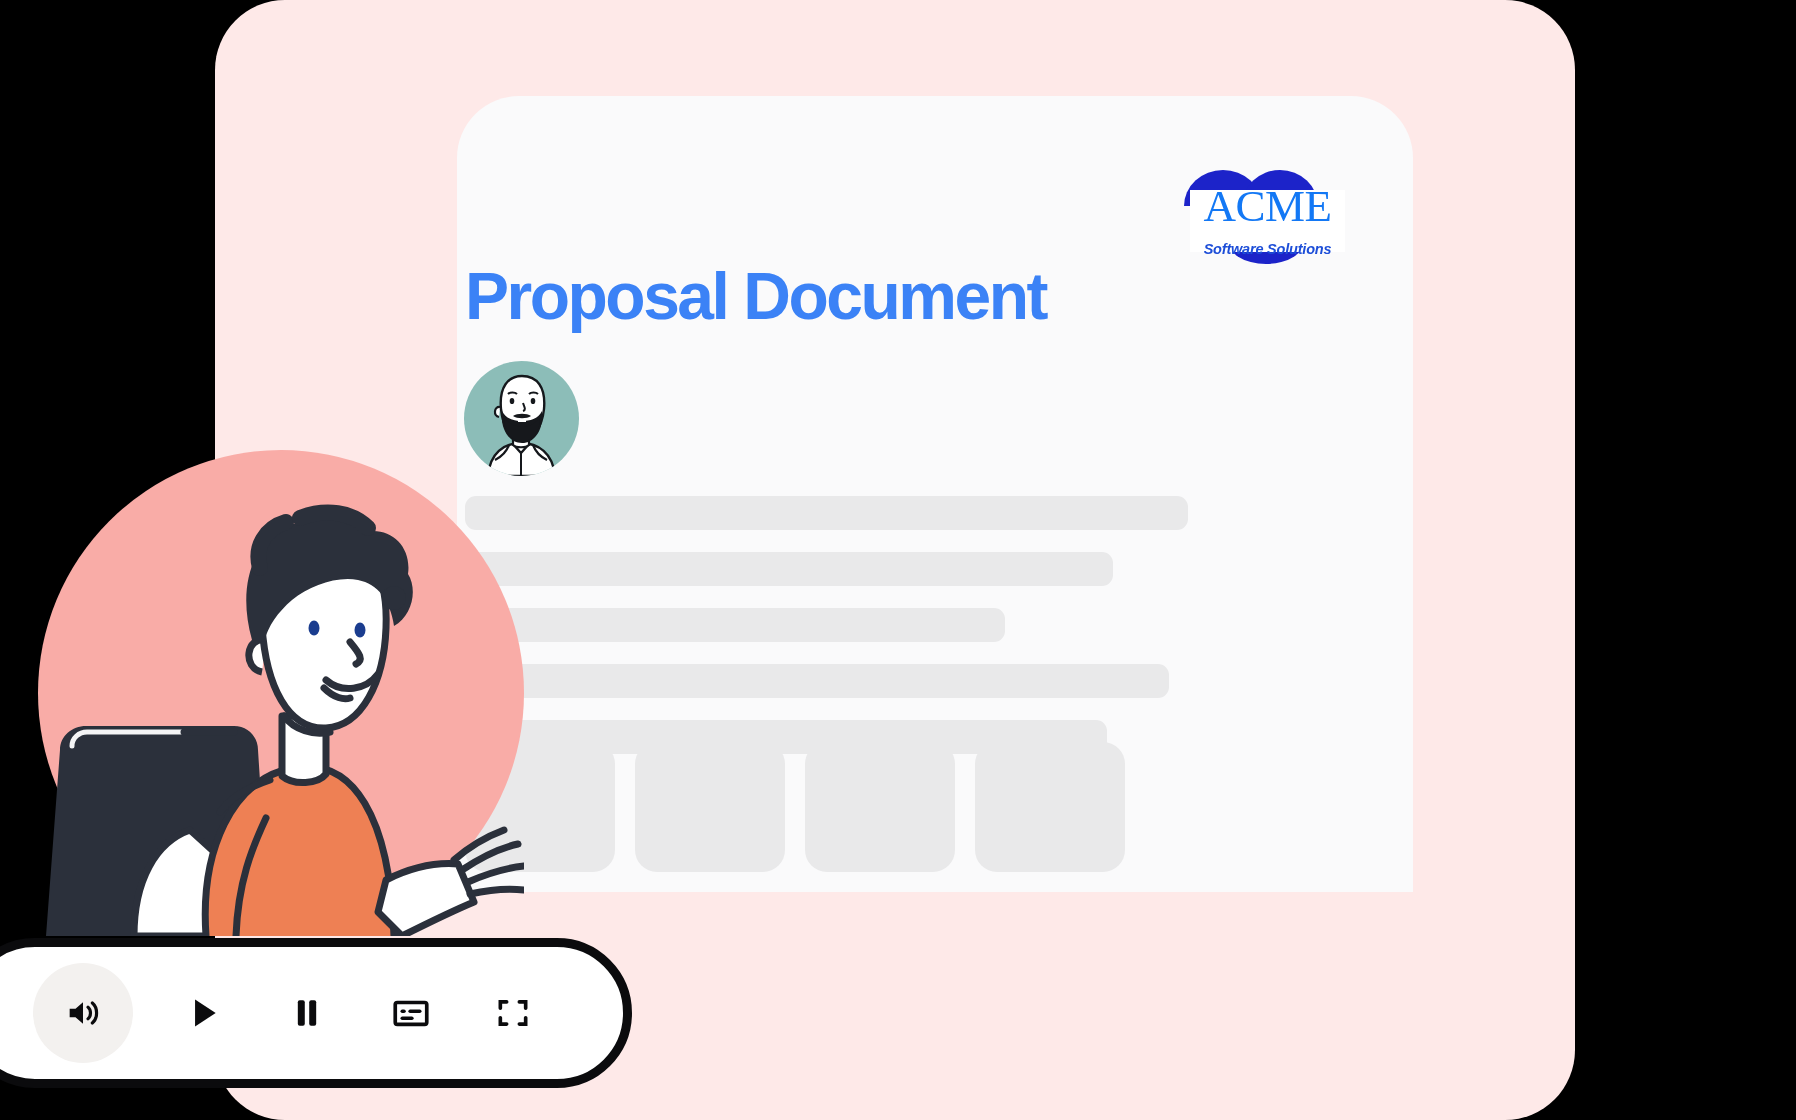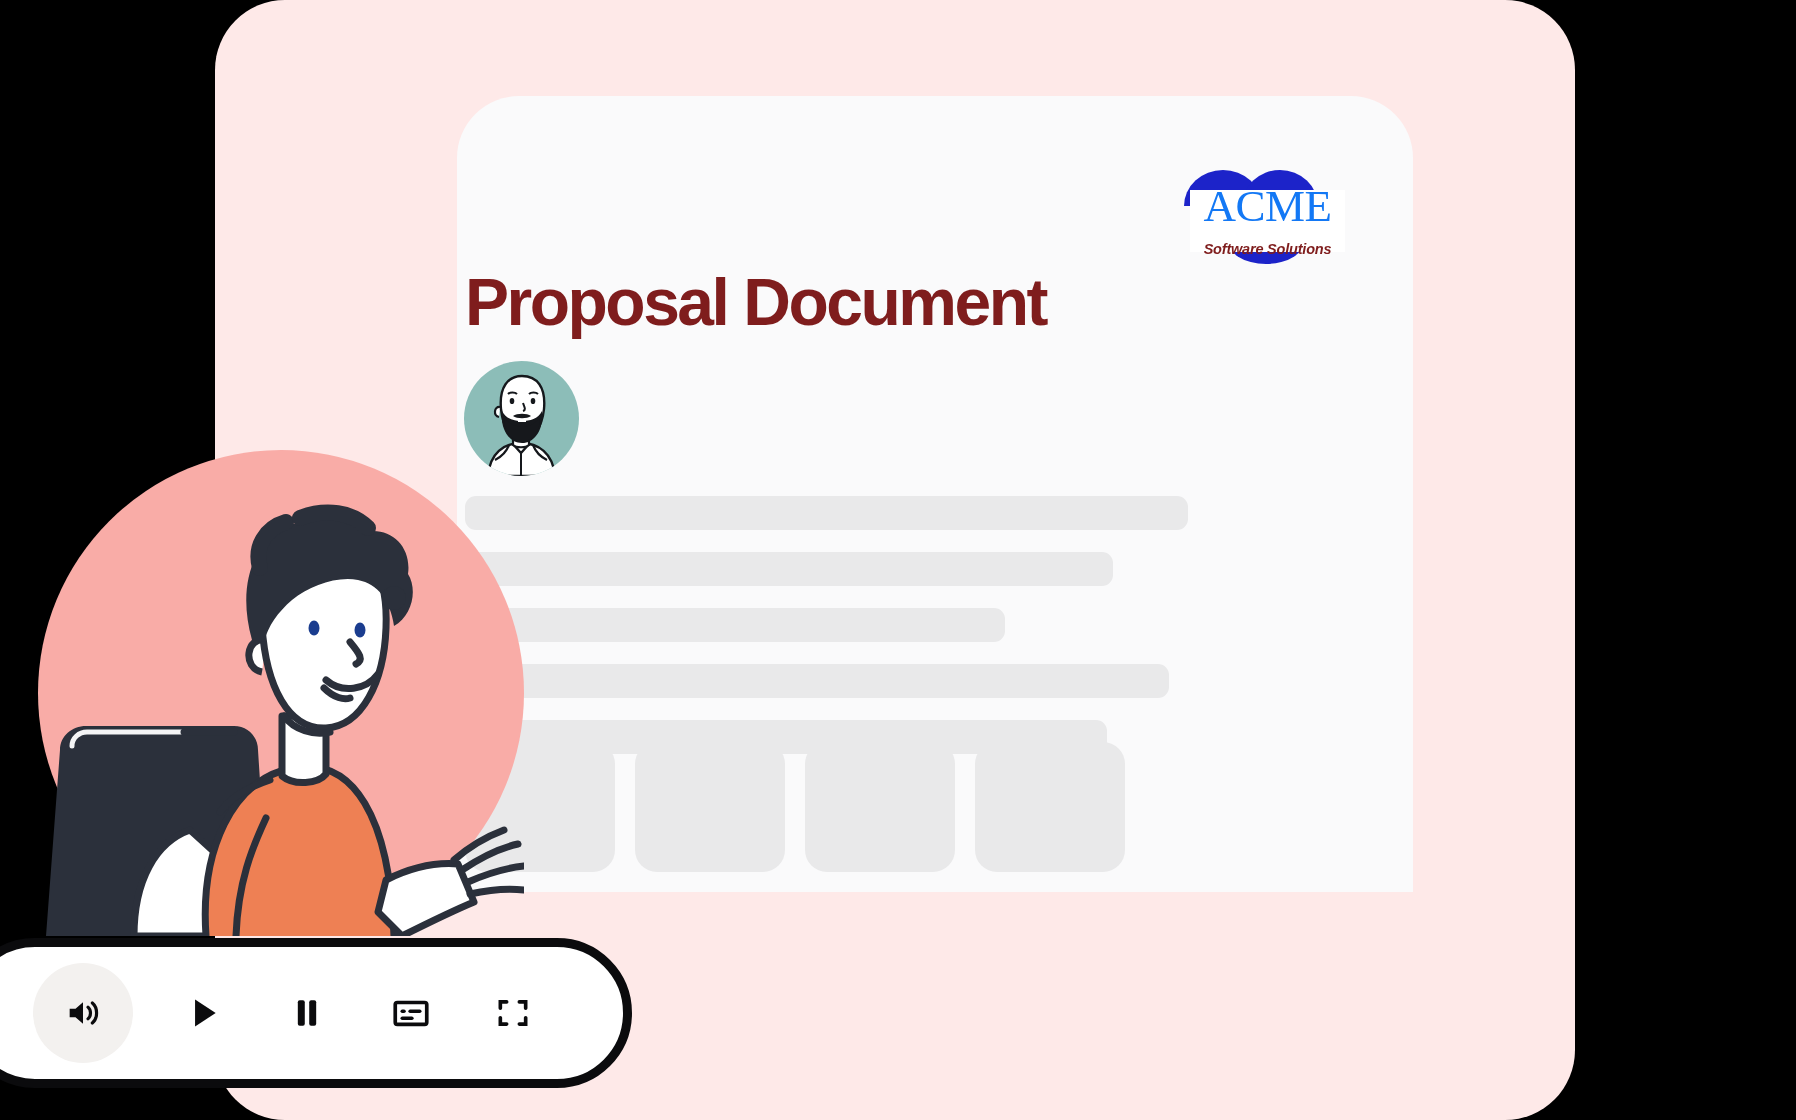--- a/index.html
+++ b/index.html
@@ -90,34 +90,34 @@
     line-height: 0.96;
     letter-spacing: -0.5px;
     color: #1378F5;
     font-weight: 400;
   }
   .logo-tag {
     font-family: "Liberation Sans", sans-serif;
     font-size: 14.5px;
     font-weight: bold;
     font-style: italic;
-    color: #7f1d1d;
+    color: #1d4ed8;
     letter-spacing: -0.2px;
     margin-top: 12px;
   }
 
   
   .doc-title {
     position: absolute;
     left: 8px;
-    top: 168px;
+    top: 162px;
     font-size: 66px;
     font-weight: bold;
     letter-spacing: -2.5px;
-    color: #7f1d1d;
+    color: #3b82f6;
     white-space: nowrap;
   }
 
   
   .avatar {
     position: absolute;
     left: 7px;
     top: 265px;
     width: 115px;
     height: 115px;

